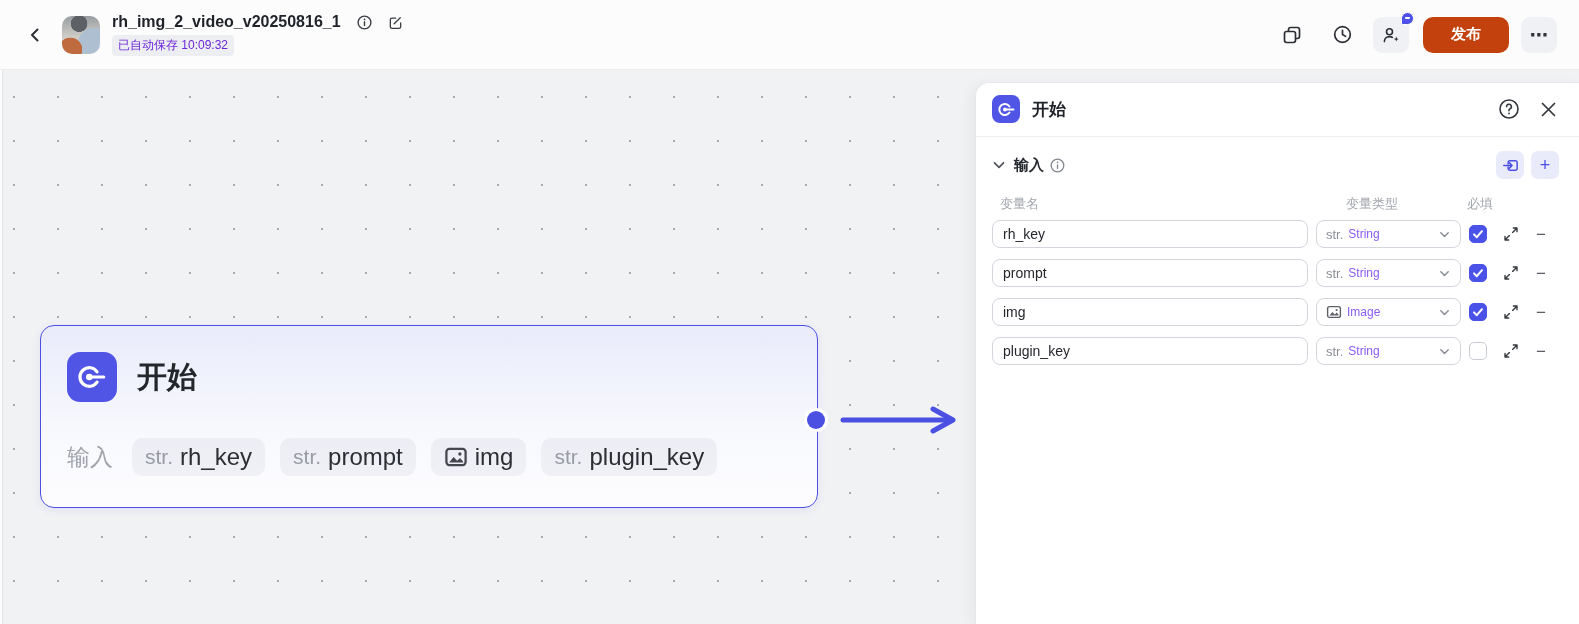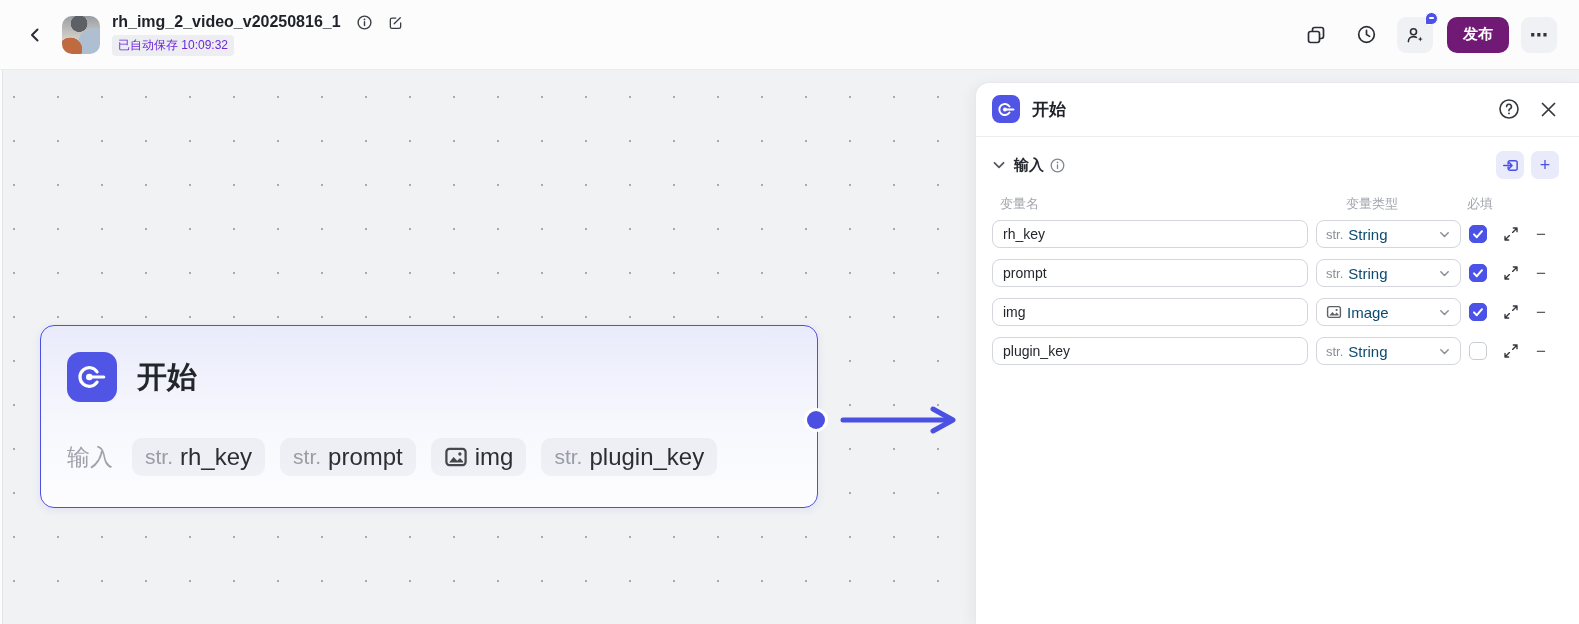--- a/index.html
+++ b/index.html
@@ -21,21 +21,21 @@
   .wf-title { font-size:16px; font-weight:700; color:#1f2329; }
   .autosave-badge { margin-top:4px; align-self:flex-start; background:#edeef1; color:#6d28d9;
                     font-size:12px; padding:2px 6px; border-radius:4px; }
   .tb-right { margin-left:auto; display:flex; align-items:center; }
   .tb-icon-btn { width:26px; height:26px; display:flex; align-items:center; justify-content:center; cursor:pointer; }
   .sq-btn { width:36px; height:36px; background:#f0f1f4; border-radius:9px; display:flex;
             align-items:center; justify-content:center; cursor:pointer; position:relative; }
   .pin-badge { position:absolute; top:-5px; right:-5px; width:13px; height:13px; background:#4c52e8;
                border:1.5px solid #fcfcfd; border-radius:7px 7px 7px 2px; display:flex; align-items:center; justify-content:center; }
   .pin-badge::after { content:""; width:5px; height:1.5px; background:#fff; border-radius:1px; }
-  .publish-btn { height:36px; padding:0 16px; background:#701a75; color:#fff; font-size:15px; font-weight:700;
+  .publish-btn { height:36px; padding:0 28px; background:#c2410c; color:#fff; font-size:15px; font-weight:700;
                  border:none; border-radius:10px; margin:0 12px 0 14px; cursor:pointer; font-family:inherit; }
   .more-btn { font-size:18px; color:#30333a; letter-spacing:1px; font-weight:700; }
 
   
   .canvas { position:absolute; left:0; top:70px; width:1579px; height:554px; background:#f1f2f4;
             background-image:radial-gradient(circle,#a8aaaf 1.4px, rgba(0,0,0,0) 1.5px);
             background-size:44px 44px; background-position:-8px 5px; }
   .canvas-left-edge { position:absolute; left:0; top:0; width:3px; height:100%; background:#fdfdfd;
                       border-right:1px solid #e3e4e7; }
 
@@ -83,21 +83,21 @@
   .col-type { position:absolute; left:324px;margin-left:30px; }
   .col-required { position:absolute; left:475px; }
 
   .rows { margin-top:9px; }
   .var-row { display:flex; align-items:center; height:28px; margin:0 0 11px 16px; }
   .name-input { width:316px; height:28px; border:1px solid #d4d6dd; border-radius:8px; padding:0 10px;
                 font-size:14px; color:#24262c; background:#fff; outline:none; font-family:inherit; }
   .type-select { width:145px; height:28px; border:1px solid #d4d6dd; border-radius:8px; margin-left:8px;
                  display:flex; align-items:center; padding:0 9px; cursor:pointer; background:#fff; gap:5px; }
   .type-prefix { font-size:13px; color:#8a8e96; }
-  .type-label { font-size:15px; color:#0c4a6e; }
+  .type-label { font-size:12px; color:#8b5cf6; }
   .type-select .chev { margin-left:auto; display:flex; }
   .checkbox { width:18px; height:18px; border-radius:5px; margin-left:8px; border:1.5px solid #c8ccd3;
               background:#fff; display:flex; align-items:center; justify-content:center; cursor:pointer; }
   .checkbox svg { display:none; }
   .checkbox.checked { background:#4b52e8; border-color:#4b52e8; }
   .checkbox.checked svg { display:block; }
   .row-expand { margin-left:16px; }
   .row-remove { margin-left:15px; font-size:17px; color:#55585e; width:14px; text-align:center; cursor:pointer; line-height:1; }
 </style>
 </head>

